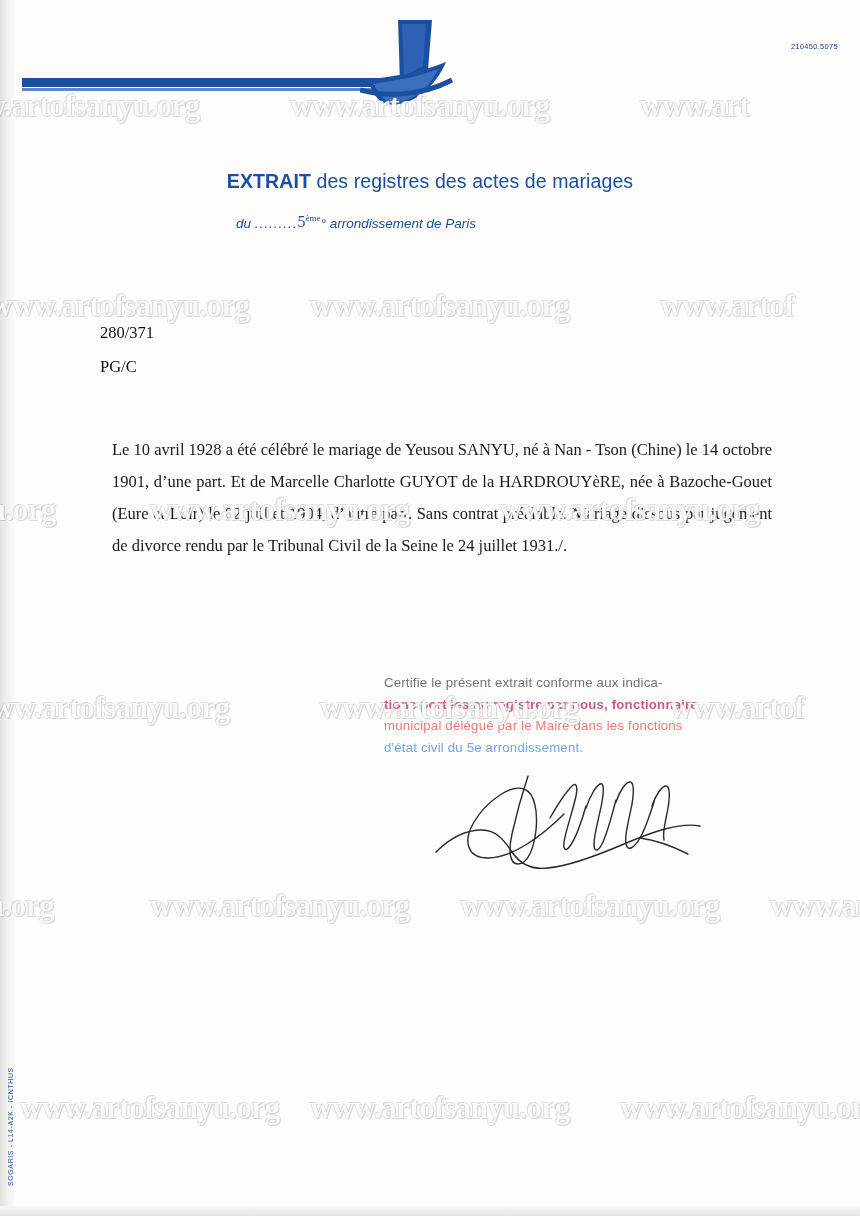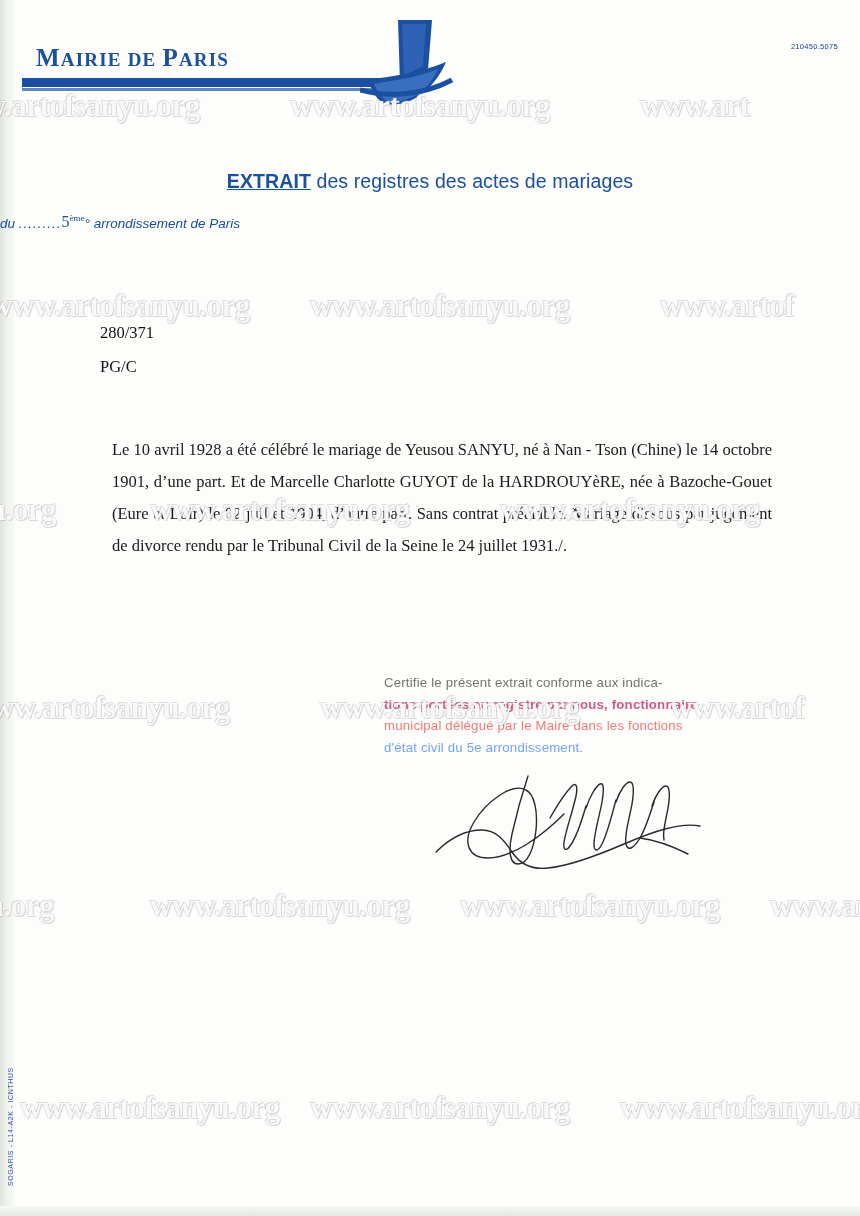--- a/index.html
+++ b/index.html
@@ -76,27 +76,27 @@
   .doc-title {
     position: absolute;
     left: 0; top: 170px;
     width: 860px;
     text-align: center;
     font-family: "Liberation Sans", sans-serif;
     font-size: 19.5px;
     color: #1b4fa0;
     letter-spacing: 0.1px;
   }
-  .doc-title b { font-weight: bold; text-decoration: underline; }
+  .doc-title b { font-weight: bold; }
 
   .doc-subtitle {
     position: absolute;
     left: 0; top: 214px;
     width: 712px;
-    text-align: left;
+    text-align: center;
     font-family: "Liberation Sans", sans-serif;
     font-size: 13.5px;
     color: #1b4fa0;
     font-style: italic;
   }
   .arr-number {
     font-style: normal;
     font-family: "Liberation Serif", serif;
     font-size: 16px;
     position: relative;
@@ -198,23 +198,20 @@
 <body>
 
 <div id="page">
 
   <div class="page-edge-left"></div>
   <div class="page-edge-bottom"></div>
 
   <div class="header-rule"></div>
   <div class="header-rule-thin"></div>
 
-  <div class="mairie-title">
-    <span>M</span><span class="small-caps">AIRIE DE </span><span>P</span><span class="small-caps">ARIS</span>
-  </div>
 
   <div class="logo-wrap">
     <svg width="110" height="100" viewBox="0 0 110 100" xmlns="http://www.w3.org/2000/svg">
       <path d="M38 2 L72 2 L68 52 L40 66 Z" fill="#1b4fa0"></path>
       <path d="M42 6 L66 6 L63 48 L44 58 Z" fill="#2f62b4"></path>
       <path d="M8 62 C30 58 58 56 86 44 C74 72 50 90 26 86 C18 84 12 74 8 62 Z" fill="#1b4fa0"></path>
       <path d="M14 66 C34 62 56 60 78 51 C68 74 48 86 28 83 C22 81 17 74 14 66 Z" fill="#3a6fbd"></path>
       <path d="M0 72 C22 78 58 80 92 62" stroke="#1b4fa0" stroke-width="5" fill="none"></path>
     </svg>
   </div>

